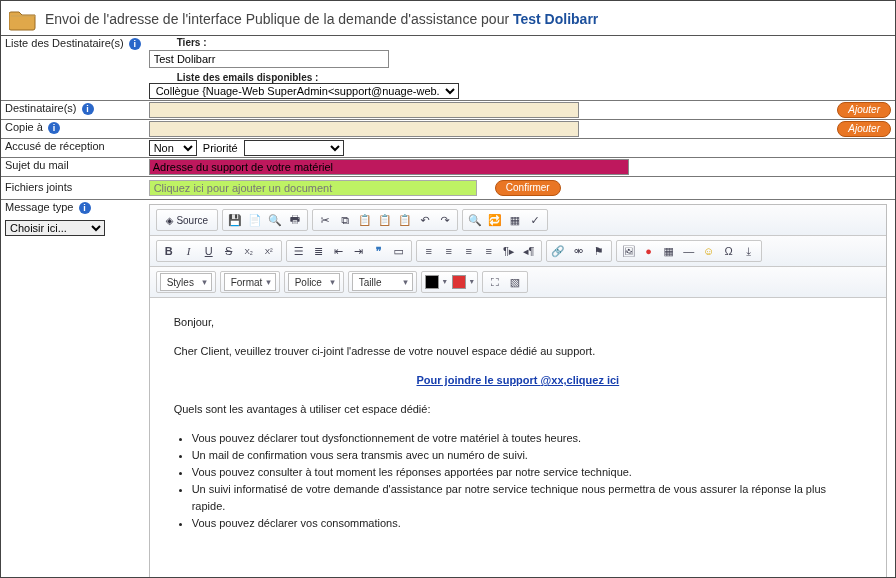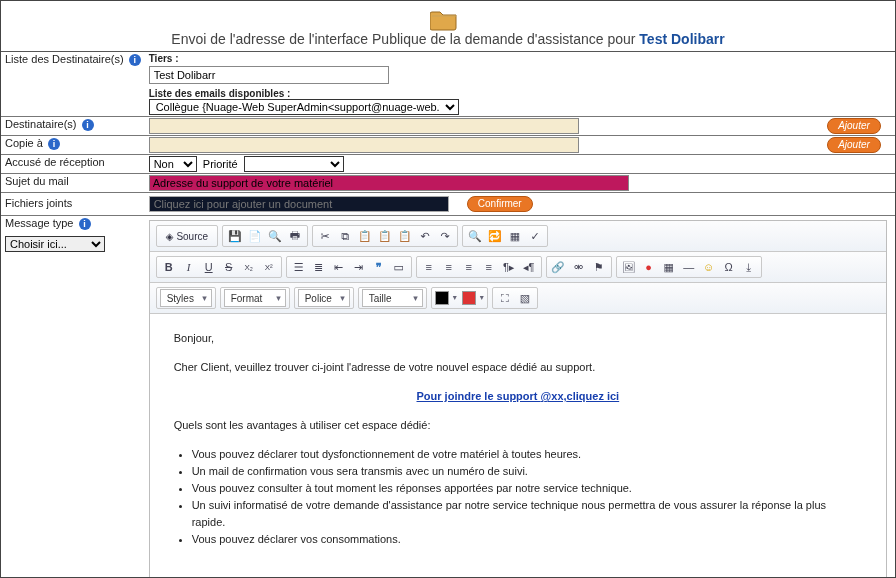--- a/index.html
+++ b/index.html
@@ -12,21 +12,20 @@
     width: 896px;
     height: 578px;
     overflow: hidden;
     border: 1px solid #444;
   }
   .title-row {
     display: flex;
     align-items: center;
     padding: 6px 8px 4px 8px;
     border-bottom: 1px solid #555;
-    flex-direction: column;
   }
   .folder-icon {
     width: 28px; height: 24px;
     margin-right: 8px;
   }
   .page-title {
     font-size: 14px;
     color: #444;
   }
   .page-title .company {
@@ -64,21 +63,21 @@
   .user-icon {
     display: inline-block;
     width: 13px; height: 12px;
     background: #f2a93b;
     border-radius: 2px;
     margin-right: 3px;
     vertical-align: middle;
   }
   .emitter-name { color: #1d55a8; font-weight: bold; }
   .emitter-mail { color: #333; font-size: 10px; }
-  .boldlbl { font-weight: bold; font-size: 10px; color: #222; }
+  .boldlbl { font-weight: bold; font-size: 10px; color: #222; margin-left: 28px; }
   .tiers-input {
     width: 240px;
     border: 1px solid #888;
     padding: 2px 4px;
     font-size: 11px;
     background: #fff;
     margin: 2px 0 4px 0;
   }
   .email-select {
     width: 310px;
@@ -115,23 +114,23 @@
   }
   .pill.confirm {
     font-style: normal;
   }
   select.small {
     border: 1px solid #333;
     font-size: 11px;
     background: #fff;
   }
   .file-input {
-    width: 300px;
+    width: 328px;
     border: 1px solid #aaa;
-    background: #0f172a;
+    background: #bef264;
     color: #777;
     padding: 1px 4px;
     font-size: 11px;
   }
   .msg-select {
     width: 100px;
     border: 1px solid #333;
     font-size: 11px;
     margin-top: 6px;
   }
@@ -229,21 +228,21 @@
     text-align: center;
     margin: 12px 0;
   }
   .cke-body .link-line a {
     color: #163eae;
     font-weight: bold;
     text-decoration: underline;
   }
   .cke-body ul { margin: 0 0 12px 0; padding-left: 18px; }
   .cke-body li { margin: 0; }
-  .right-cell { text-align: center; padding-left: 12px !important; width: 90px;}
+  .right-cell { text-align: right; padding-left: 12px !important; width: 90px;}
   .row-flex { display:flex; align-items:center; gap:6px; }
 </style>
 </head>
 <body>
 
 <div class="title-row">
   <span class="folder-icon">
     <svg viewBox="0 0 28 24">
         <path d="M2 5h8l3 3h13v13a2 2 0 0 1-2 2H2a2 2 0 0 1-2-2V7a2 2 0 0 1 2-2z" fill="#e0a84a" stroke="#9a6b20"></path>
         <path d="M2 9h24" stroke="#caa35a"></path>
@@ -400,21 +399,21 @@
             <span class="tbtn">Ω</span>
             <span class="tbtn">⤓</span>
           </div>
         </div>
 
         <div class="cke-toolbar">
           <div class="tool-group">
                 <span class="combo" style="width:52px">Styles</span>
               </div>
           <div class="tool-group">
-                <span class="combo" style="width:62px">Format</span>
+                <span class="combo" style="width:52px">Format</span>
               </div>
           <div class="tool-group">
                 <span class="combo" style="width:52px">Police</span>
               </div>
           <div class="tool-group">
                 <span class="combo" style="width:61px">Taille</span>
               </div>
           <div class="tool-group">
             <span class="swatch"></span>&nbsp;&nbsp;&nbsp;
             <span class="swatch red"></span>&nbsp;&nbsp;

